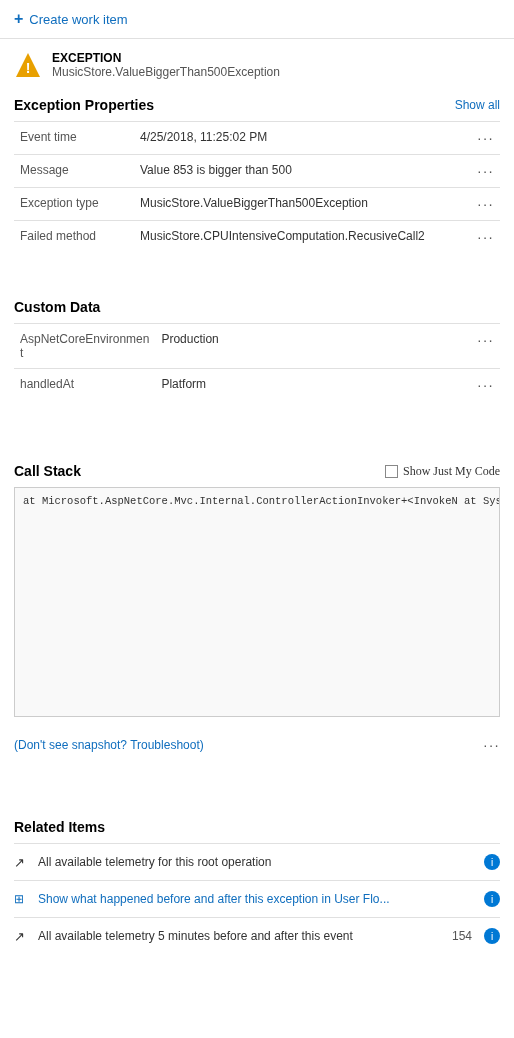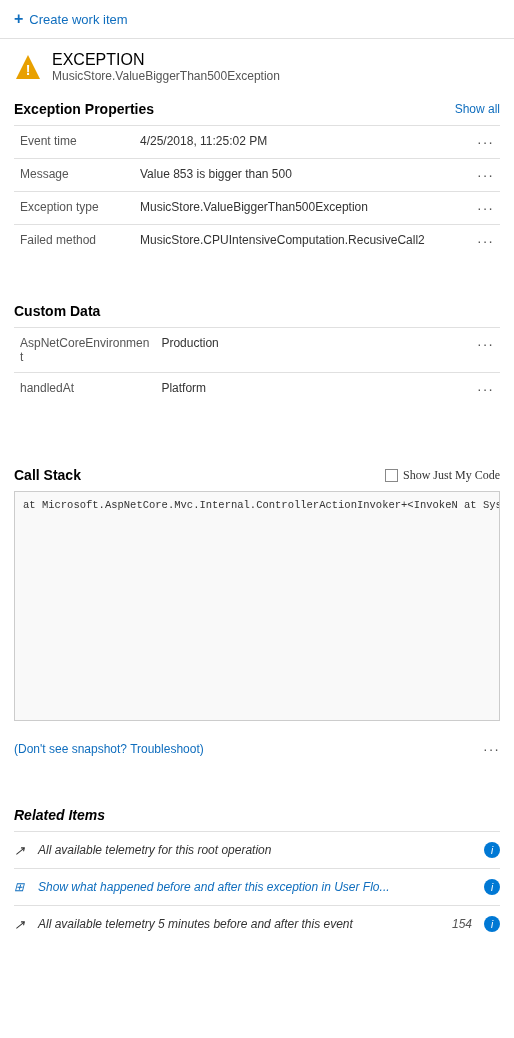--- a/index.html
+++ b/index.html
@@ -34,22 +34,22 @@
       align-items: center;
       padding: 12px 14px 4px 14px;
       gap: 10px;
     }
     .warning-icon {
       width: 28px;
       height: 28px;
       flex-shrink: 0;
     }
     .exception-title {
-      font-size: 16px;
-      font-weight: 400;
+      font-size: 12px;
+      font-weight: 700;
       color: #000;
     }
     .exception-subtitle {
       font-size: 12px;
       color: #555;
     }
 
     .section {
       padding: 14px 14px 0 14px;
     }
@@ -145,37 +145,36 @@
       padding: 6px 8px;
       line-height: 1.5;
       white-space: nowrap;
     }
 
     .call-stack-footer {
       display: flex;
       justify-content: space-between;
       align-items: center;
       padding: 8px 14px 0 14px;
-      margin-bottom: 4px;
+      margin-bottom: 20px;
     }
     .snapshot-link {
       color: #106ebe;
       font-size: 12px;
       cursor: pointer;
     }
     .footer-menu {
       color: #555;
       font-size: 14px;
       letter-spacing: 1px;
       cursor: pointer;
     }
 
     .related-items-section {
       padding: 14px 14px 0 14px;
-      font-style: italic;
     }
     .related-item-row {
       display: flex;
       align-items: center;
       border-top: 1px solid #e0e0e0;
       padding: 10px 0;
       gap: 8px;
     }
     .related-item-icon {
       width: 16px;

